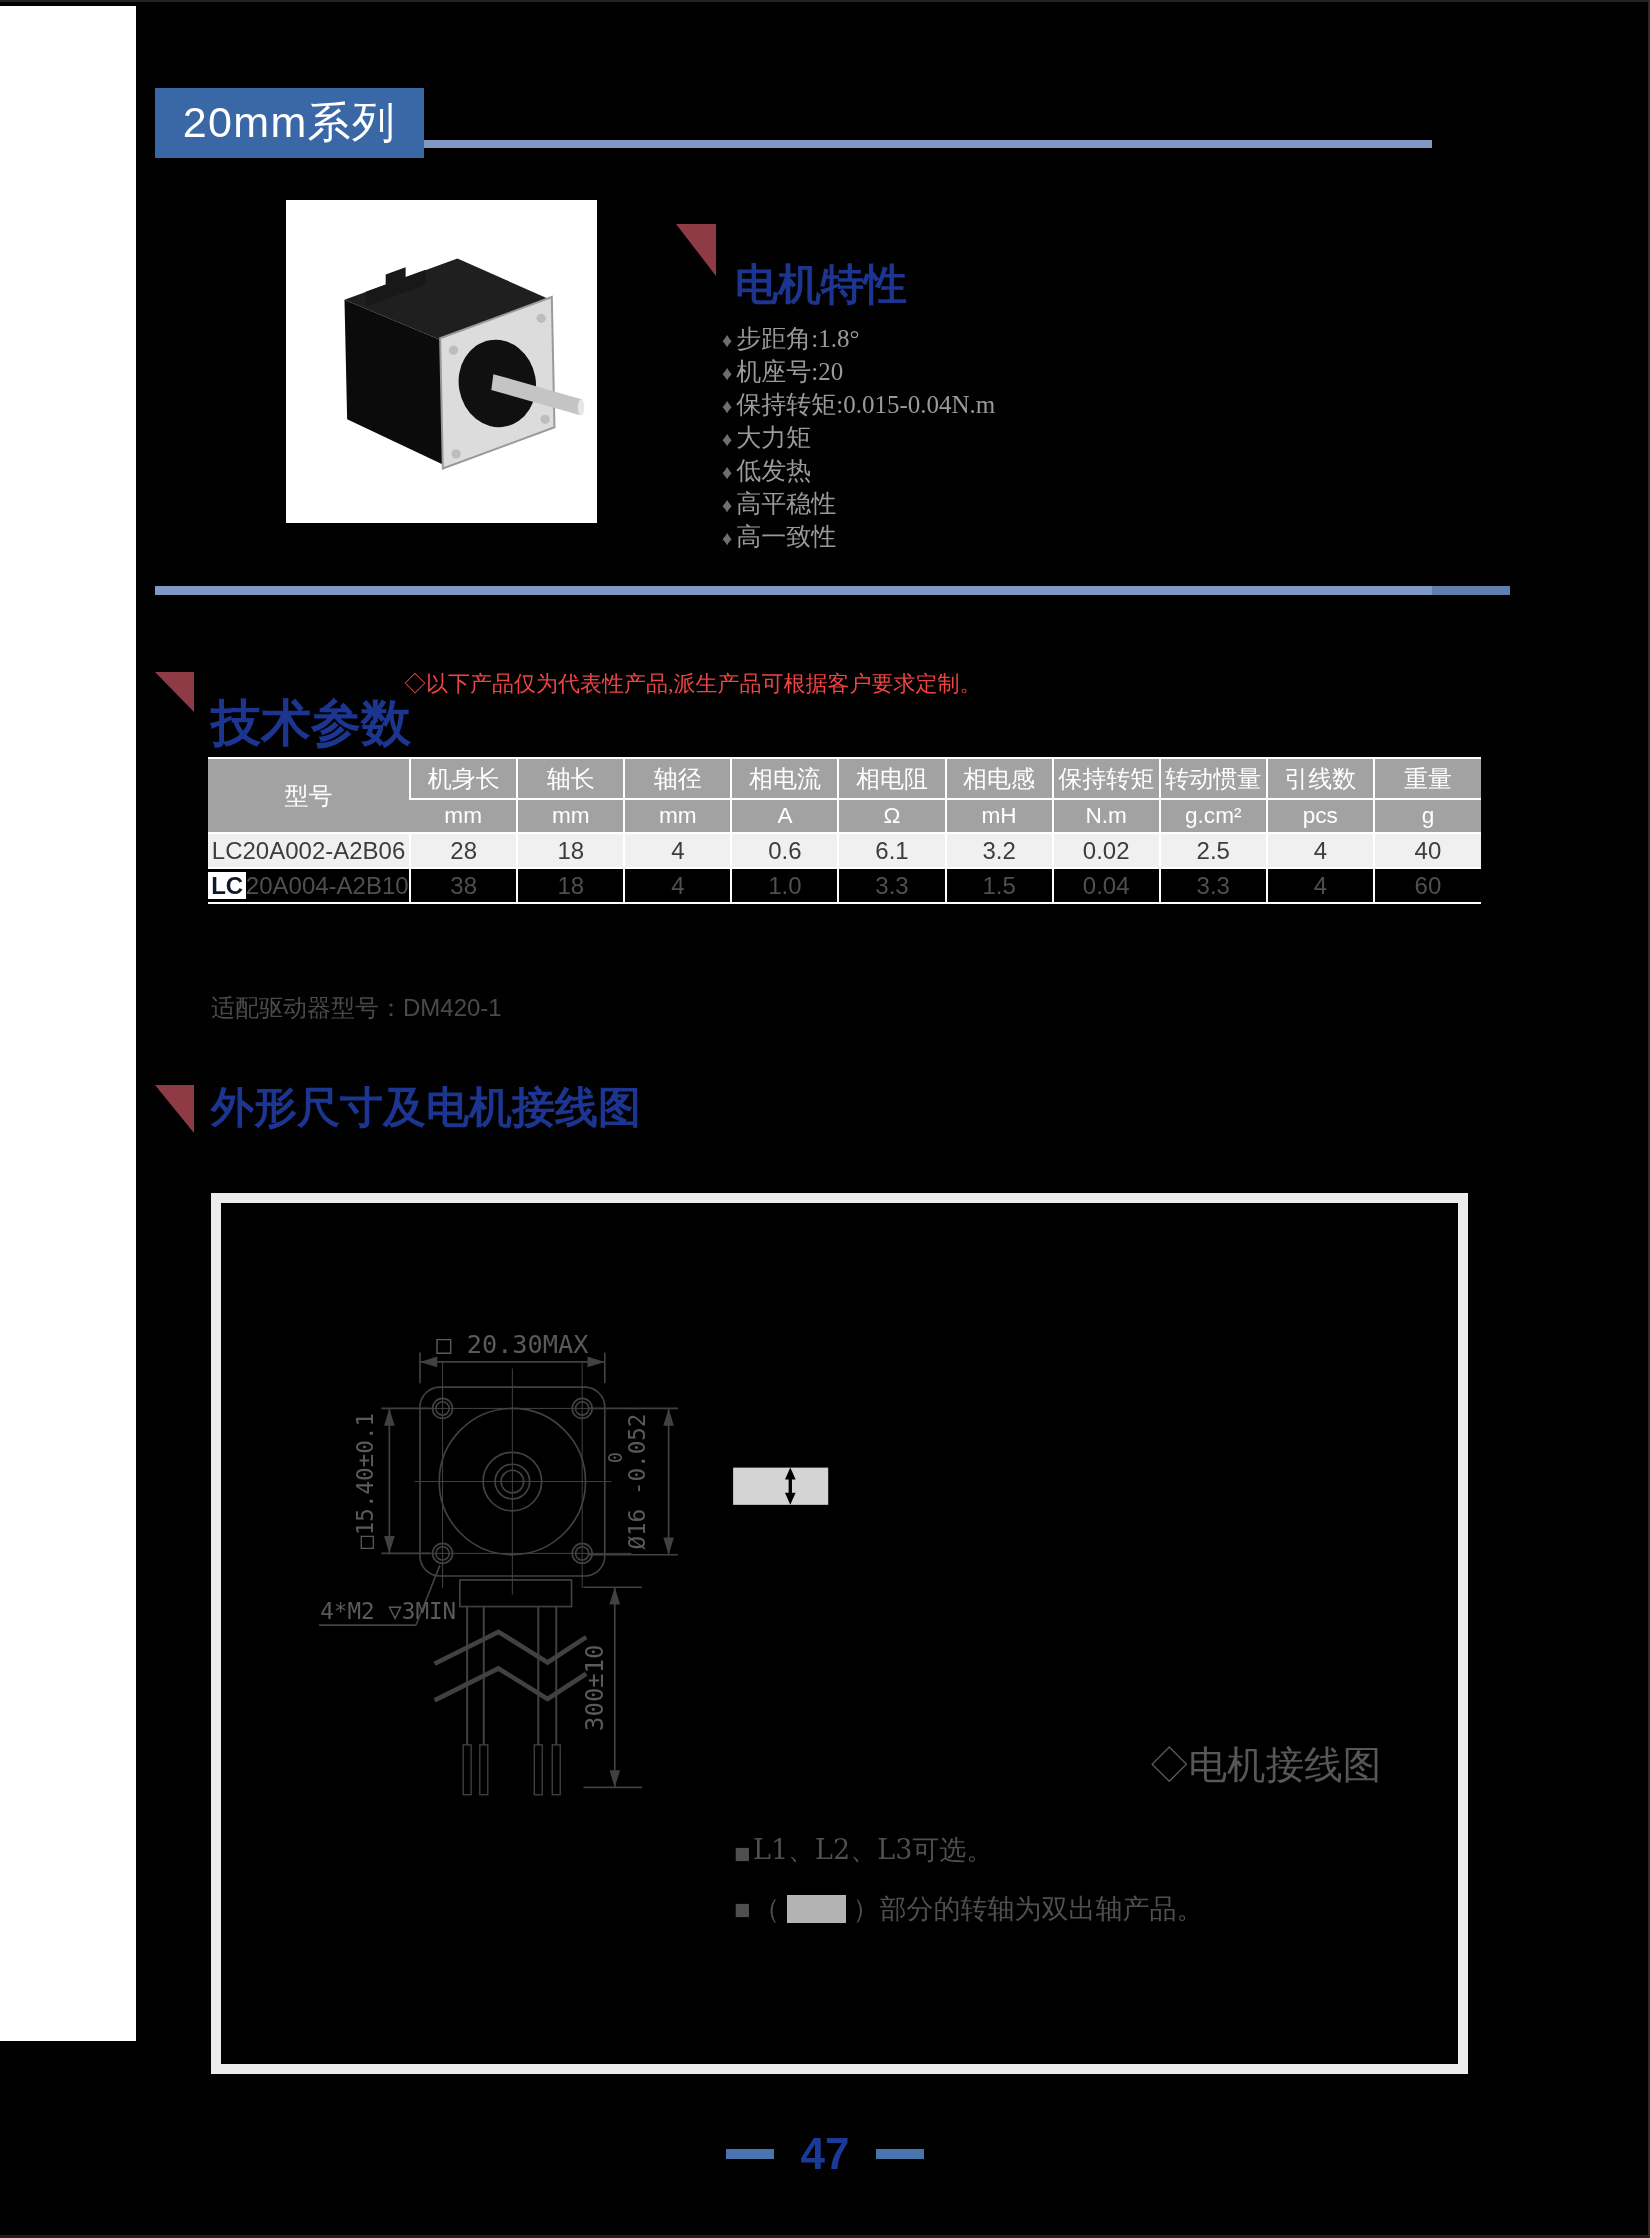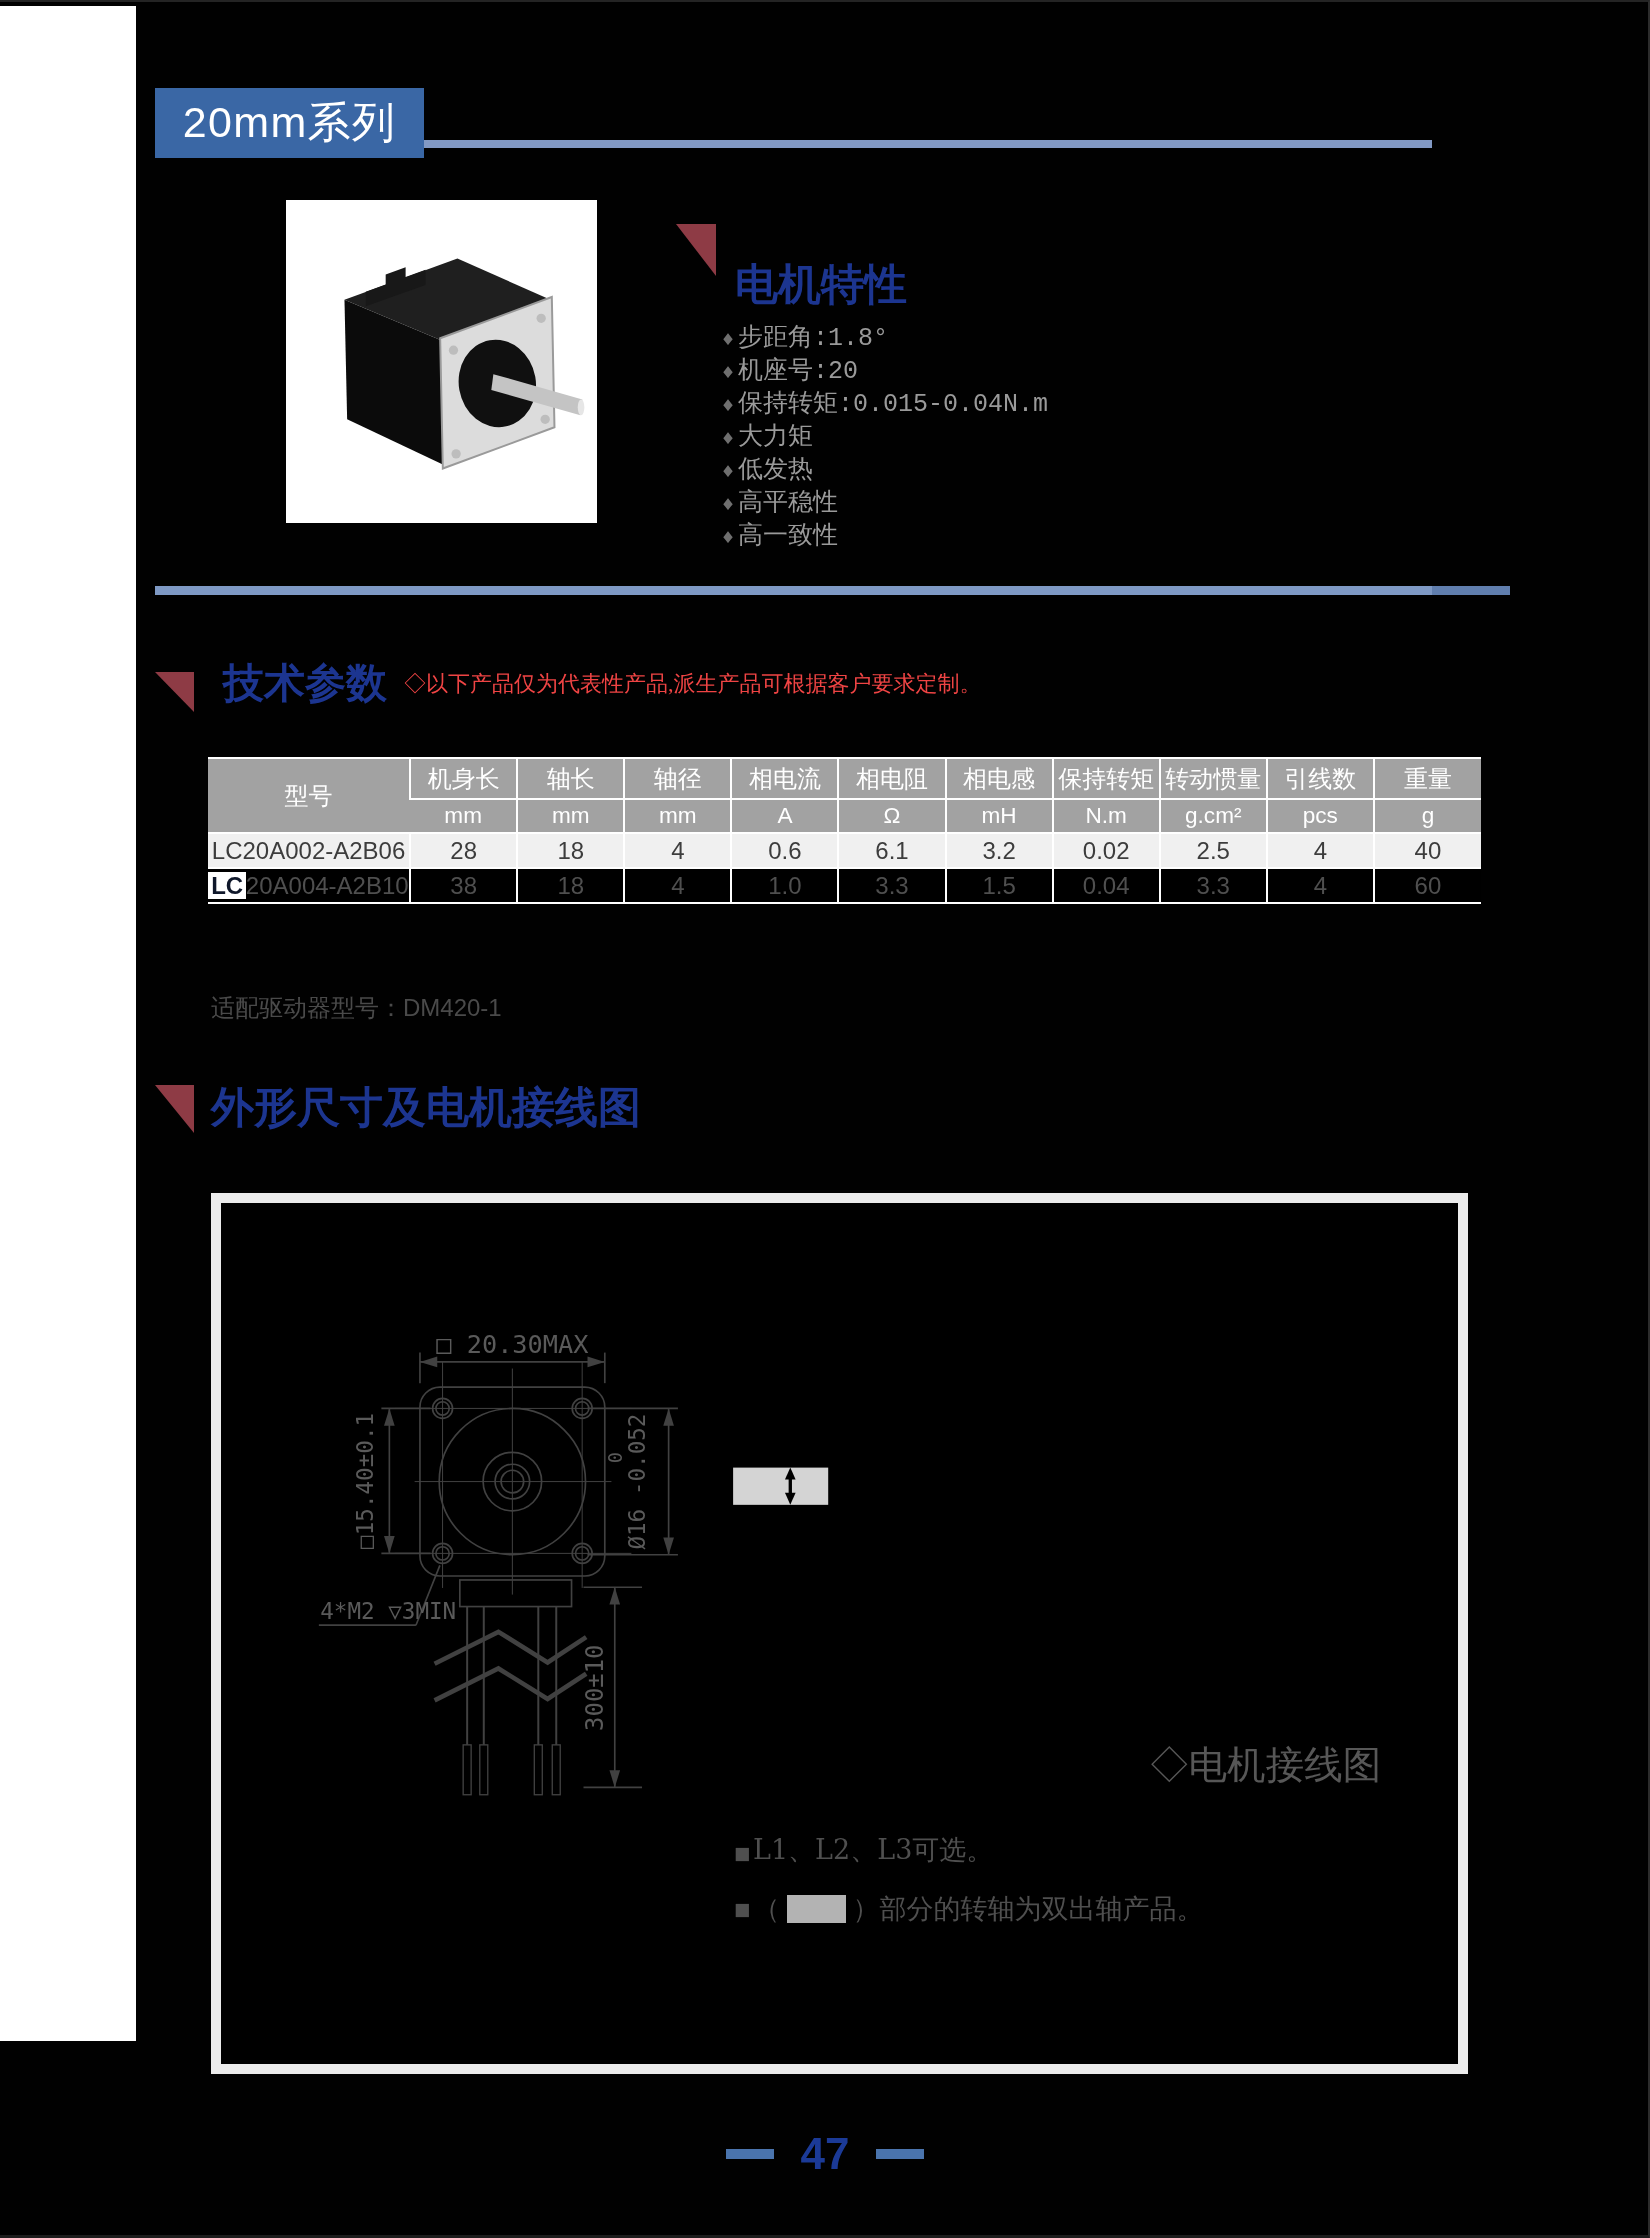--- a/index.html
+++ b/index.html
@@ -15,28 +15,28 @@
   #series-underline{left:424px;top:138px;width:1008px;height:8px;}
   #series-underline-cap{left:1431px;top:138px;width:78px;height:8px;}
   
   #motor-photo{left:286px;top:198px;width:311px;height:323px;background:#fff;}
   
   .tri{width:39px;height:47px;clip-path:polygon(0 0,100% 0,100% 100%);}
   .sec-title{font-weight:bold;color:#1c3590;}
   
   #features-title{left:735px;top:228px;font-size:43px;margin-top:26px;}
   #features-tri{left:676px;top:222px;width:40px;height:52px;}
-  #features-list{left:722px;top:321px;font-family:Liberation Mono, monospace;color:#9a9a9a;font-size:25px;line-height:32px;}
+  #features-list{left:722px;top:321px;font-family:Liberation Serif, serif;color:#9a9a9a;font-size:25px;line-height:32px;}
   #features-list .bullet{color:#6f6f6f;font-size:20px;margin-right:4px;}
   
   #divider{left:155px;top:584px;width:1277px;height:9.3px;background:#7e99c4;}
   #divider-cap{left:1432px;top:584px;width:78px;height:9.3px;background:#607eae;}
   
   #specs-tri{left:155px;top:670px;width:39px;height:40px;}
-  #specs-title{left:211px;top:654px;font-size:41px;margin-left:12px;}
+  #specs-title{left:211px;top:688px;font-size:50px;}
   #specs-note{left:404px;top:667px;font-size:22px;color:#ef4444;font-family:Liberation Serif, serif;}
   
   #spec-table{left:208px;top:755px;width:1273px;border-collapse:collapse;table-layout:fixed;}
   #spec-table th,#spec-table td{border-left:2px solid #fff;border-top:2px solid #fff;text-align:center;padding:0;}
   #spec-table th:first-child,#spec-table td:first-child{border-left:none;}
   #spec-table thead th{background:#a2a2a2;color:#fff;font-weight:normal;}
   #spec-table .hrow1 th{font-size:24px;height:39px;}
   #spec-table .hrow2 th{font-size:22.6px;height:32px;}
   #spec-table .drow1 td{background:#f0f0f0;color:#3d3d3d;font-size:24px;height:33px;}
   #spec-table .drow2 td{background:#000;color:#4f4f4f;font-size:24px;height:33px;border-bottom:2.7px solid #fff;}

